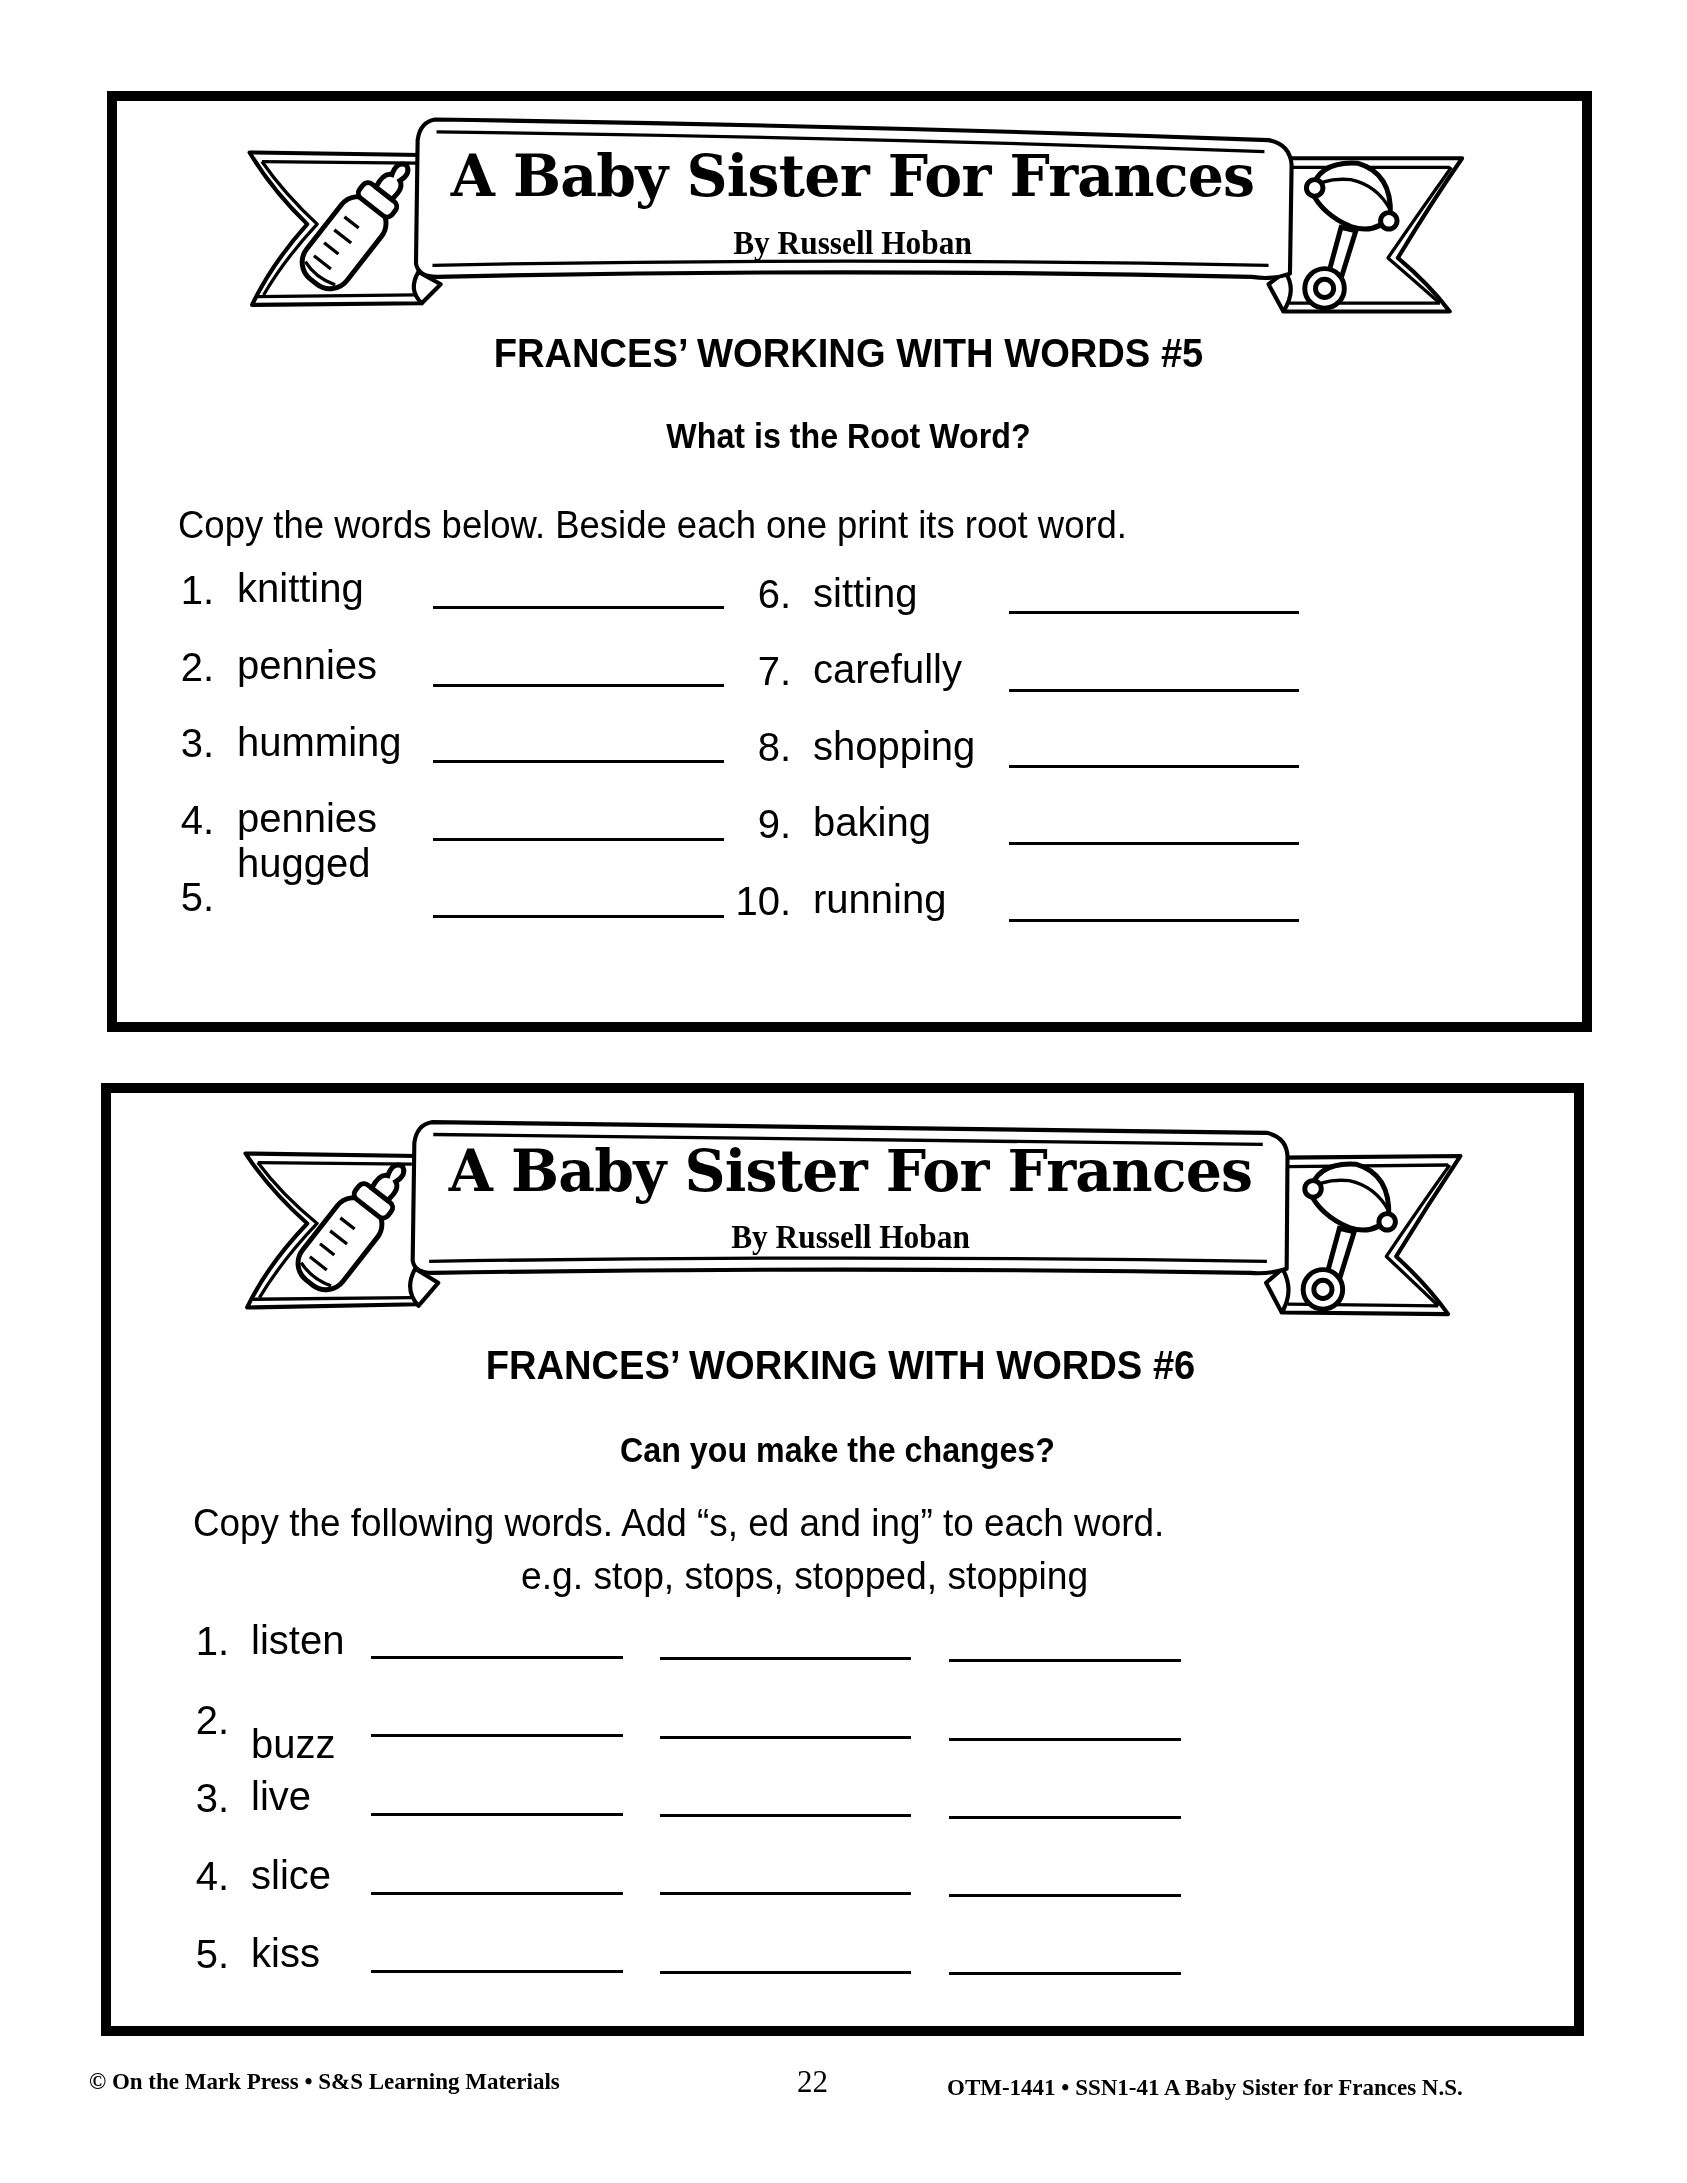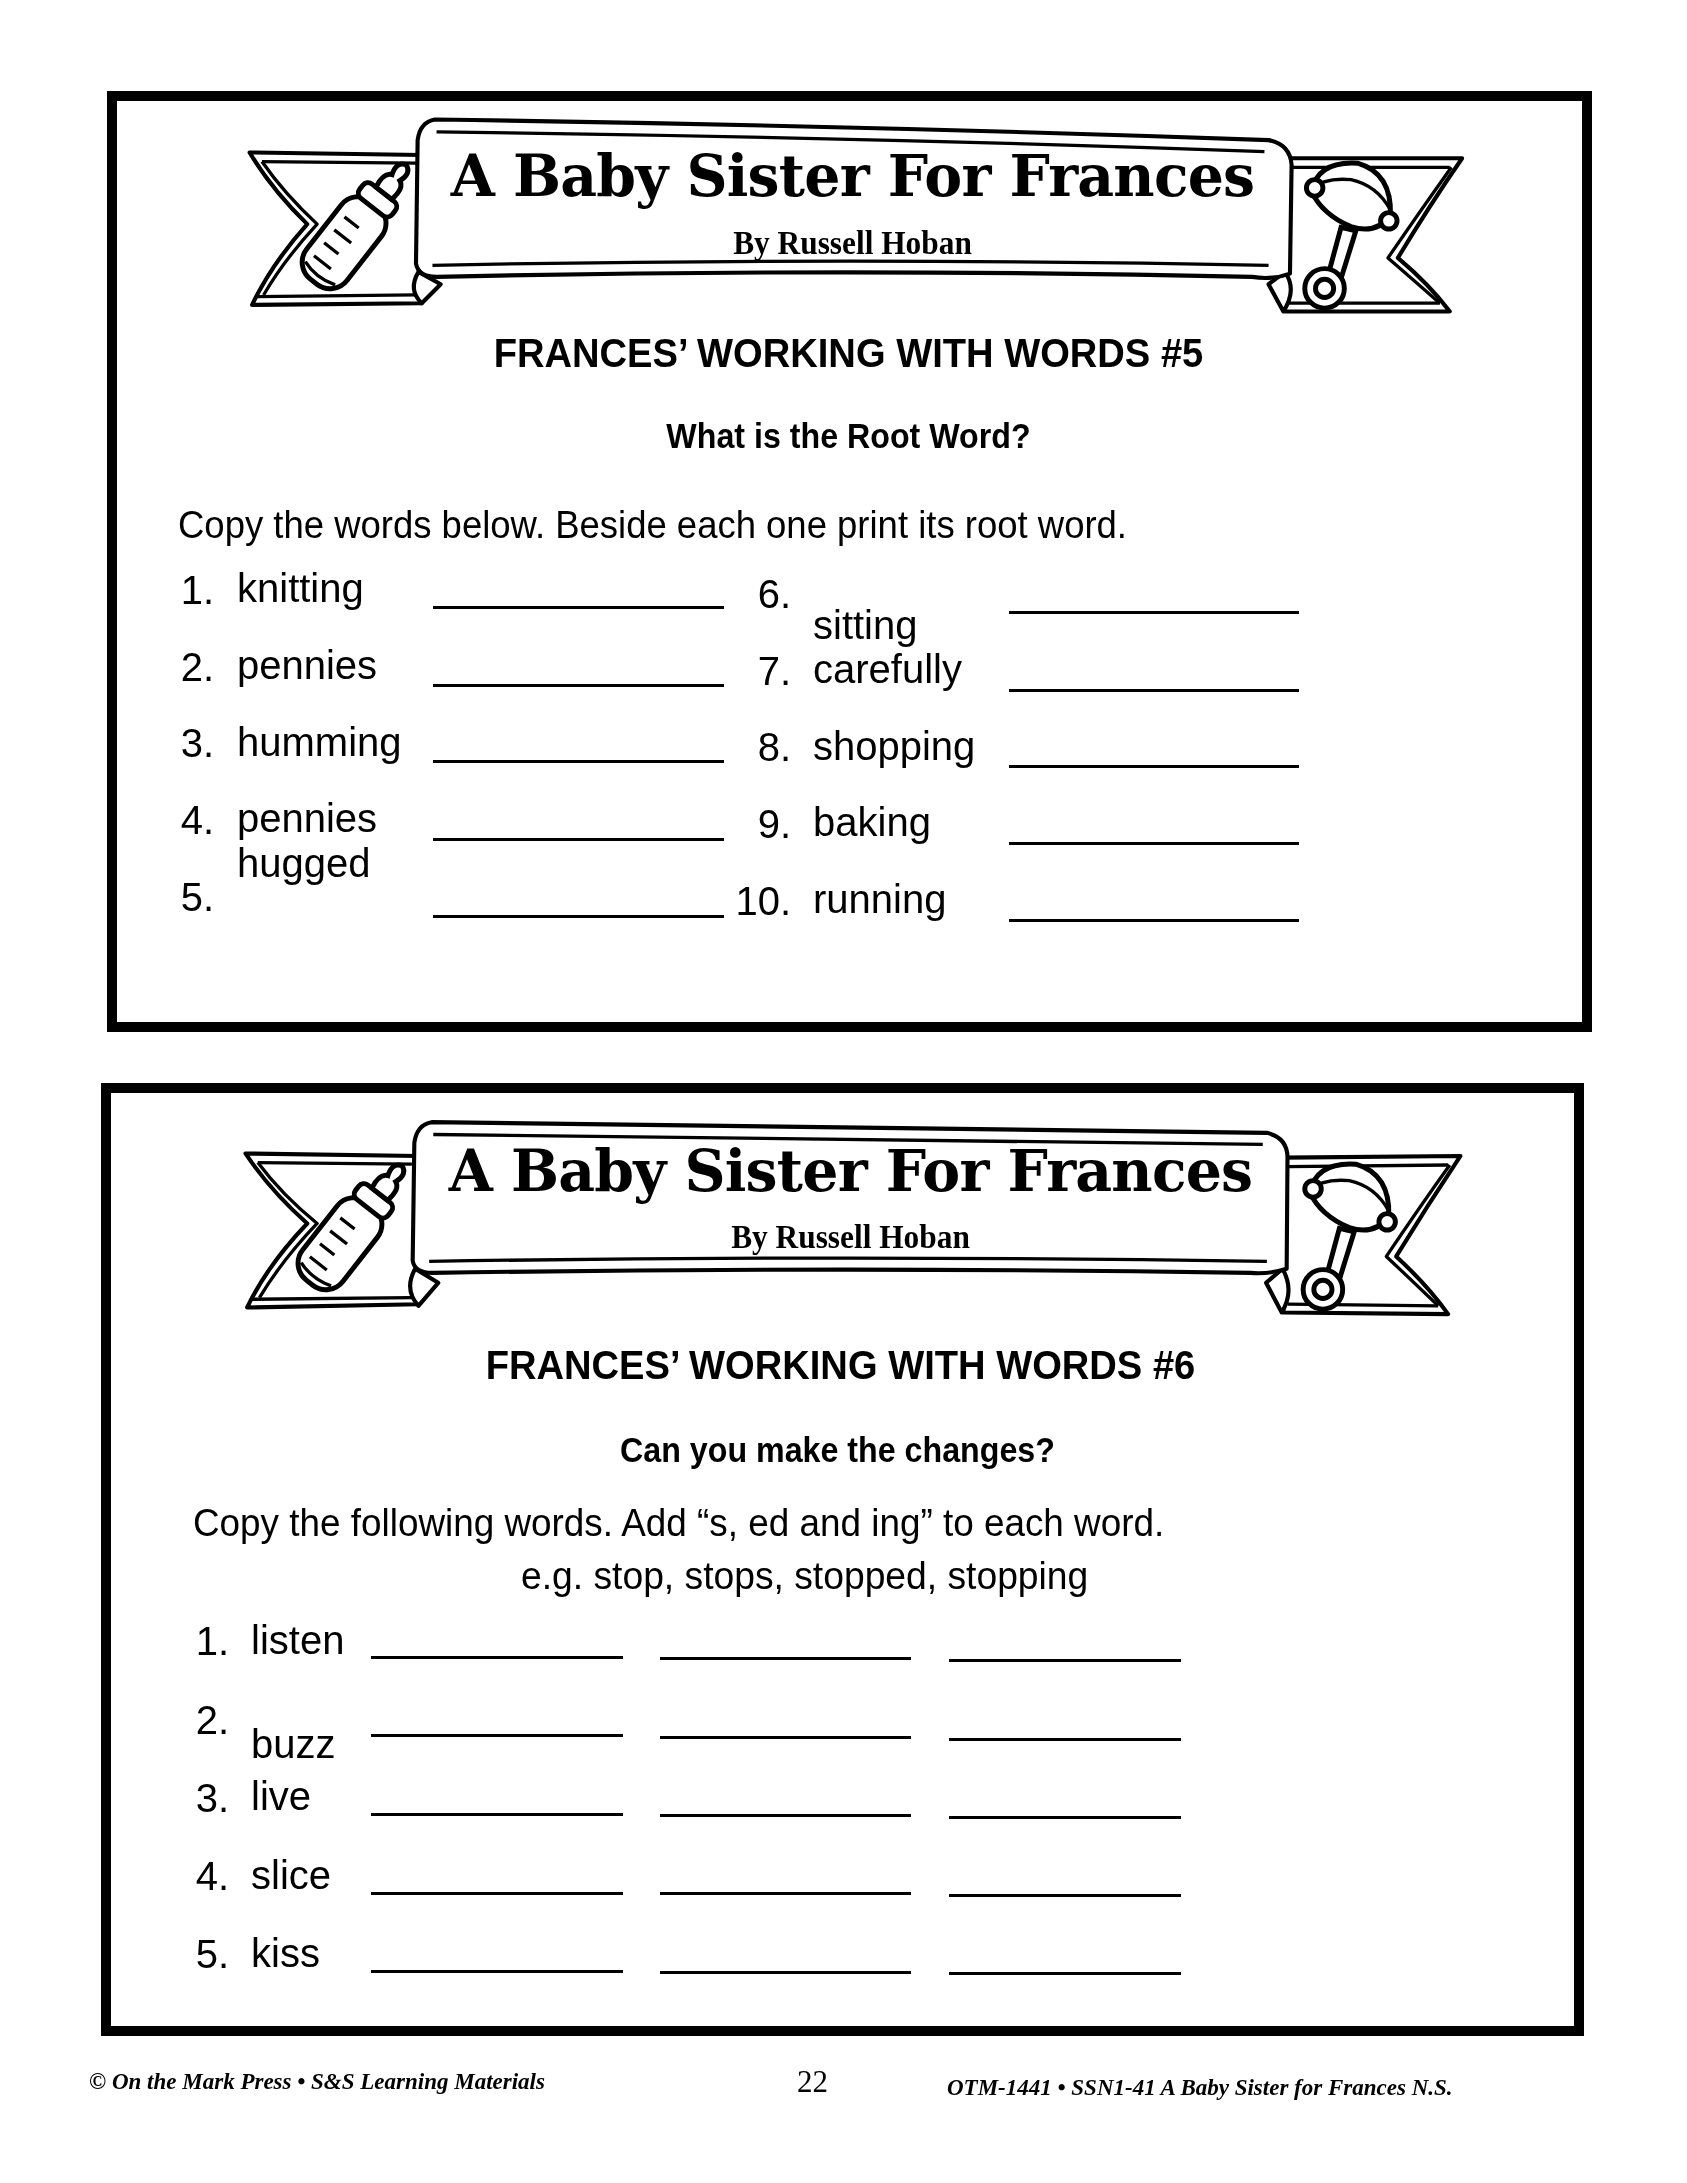--- a/index.html
+++ b/index.html
@@ -34,21 +34,21 @@
   .num, .word {
     position:absolute; white-space:nowrap;
     font-family:"Liberation Sans", "DejaVu Sans", sans-serif;
     font-size:40px; line-height:1;
   }
   .num { text-align:right; }
   .uline { position:absolute; height:3.3px; background:#000; }
   .footer-left, .footer-right {
     position:absolute; white-space:nowrap;
     font-family:"Liberation Serif", "DejaVu Serif", serif; font-weight:bold;
-    font-size:23px; line-height:1;font-style:italic;
+    font-size:23px; line-height:1;
   }
   .page-num {
     position:absolute; white-space:nowrap;
     font-family:"Liberation Serif", "DejaVu Serif", serif;
     font-size:31px; line-height:1;
   }
 </style>
 </head>
 <body>
 
@@ -126,21 +126,21 @@
   <div>
     <span class="num" style="left:173px; width:41px; top:877px;">5.</span>
     <span class="word" style="left:237px; top:843px;">hugged</span>
     <div class="uline" style="left:433px; width:291px; top:915px;"></div>
   </div>
 </div>
 
 <div>
   <div>
     <span class="num" style="left:725px; width:66px; top:574px;">6.</span>
-    <span class="word" style="left:813px; top:573px;margin-top:32px;">sitting</span>
+    <span class="word" style="left:813px; top:573px;">sitting</span>
     <div class="uline" style="left:1009px; width:290px; top:611px;"></div>
   </div>
   <div>
     <span class="num" style="left:725px; width:66px; top:651px;">7.</span>
     <span class="word" style="left:813px; top:649px;">carefully</span>
     <div class="uline" style="left:1009px; width:290px; top:689px;"></div>
   </div>
   <div>
     <span class="num" style="left:725px; width:66px; top:727px;">8.</span>
     <span class="word" style="left:813px; top:726px;">shopping</span>

